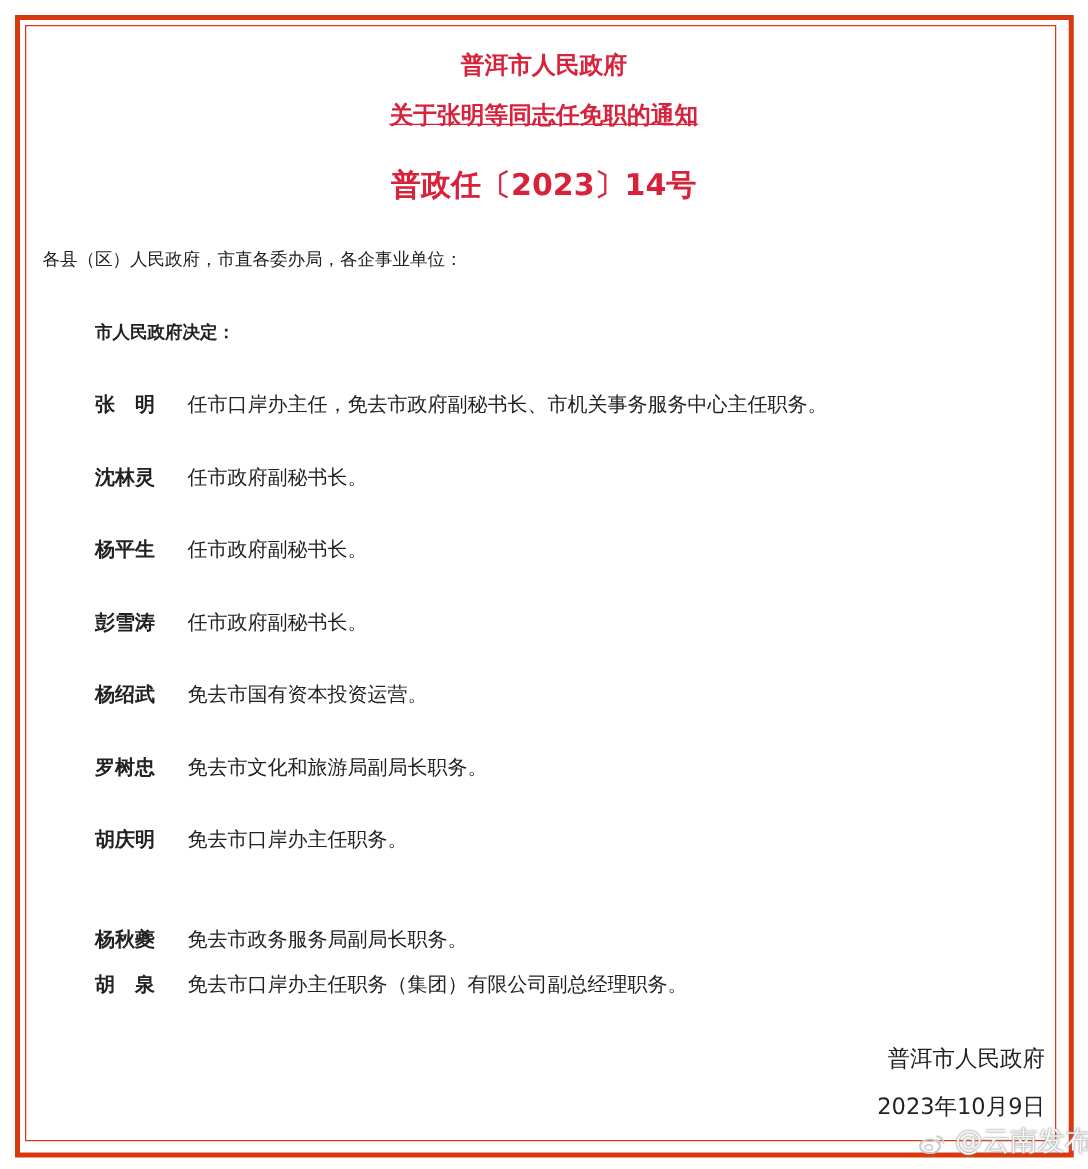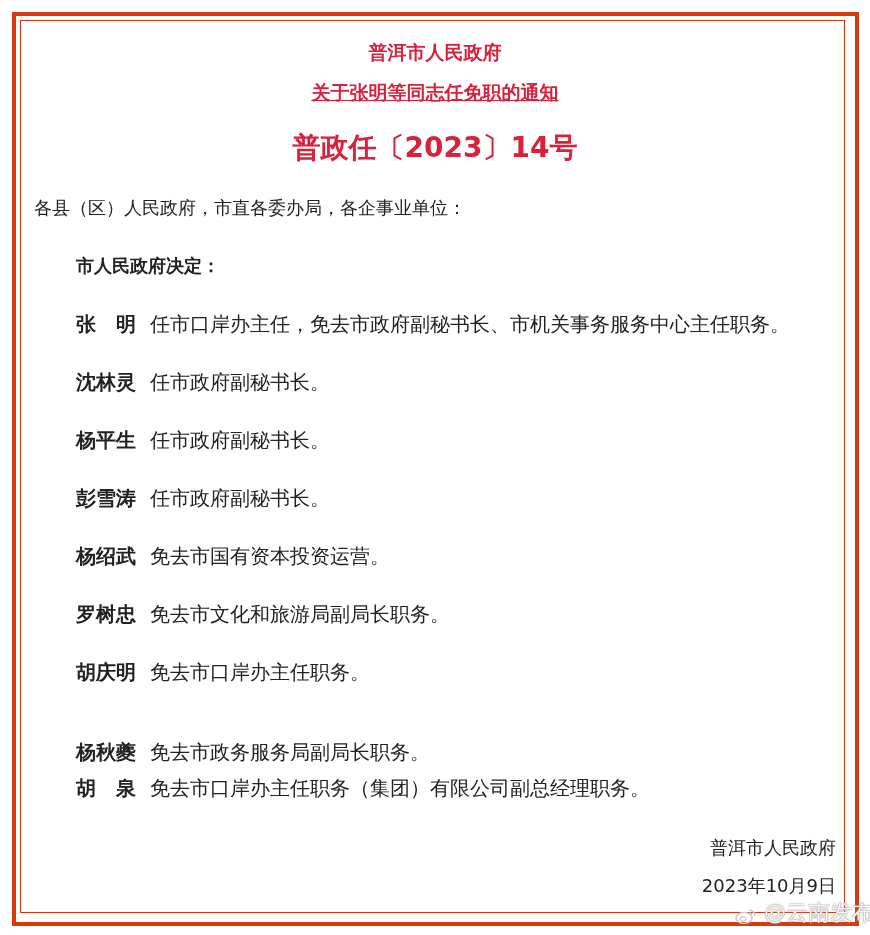--- a/index.html
+++ b/index.html
@@ -6,25 +6,25 @@
   body { width:870px; height:935px; position:relative; overflow:hidden;
          font-family:"DejaVu Sans","Liberation Sans",sans-serif; color:#222; }
   .outer-frame { position:absolute; left:12px; top:12px; width:839px; height:906px;
                  border:4px solid #d9390f; box-sizing:content-box; }
   .inner-frame { position:absolute; left:20px; top:20px; width:823px; height:891px;
                  border:1px solid #d9390f; }
   .title { position:absolute; left:0; width:870px; text-align:center;
            color:#d8213b; font-weight:bold; font-size:19px; line-height:24px; }
   .t1 { top:40px; }
   .t2 { top:80px;text-decoration:underline; }
-  .t3 { top:136px; font-size:28px; }
-  .para { position:absolute; font-size:18px; line-height:24px; white-space:nowrap; }
+  .t3 { top:136px; font-size:24px; }
+  .para { position:absolute; font-size:14px; line-height:24px; white-space:nowrap; }
   .addressee { left:34px; top:196px; }
   .decision { left:76px; top:254px;font-weight:bold; }
-  .row { position:absolute; left:76px; font-size:20px; line-height:24px; white-space:nowrap; }
+  .row { position:absolute; left:76px; font-size:16px; line-height:24px; white-space:nowrap; }
   .row .name { font-weight:bold; display:inline-block; width:66px; color:#222; }
   .row .duty { display:inline-block; margin-left:8px; }
   .sign { position:absolute; right:34px; font-size:18px; line-height:24px; text-align:right; }
   .s1 { top:836px; }
   .s2 { top:874px; }
   .watermark { position:absolute; left:735px; top:898px; font-size:22px; color:rgba(255,255,255,0.92);
                text-shadow:0 0 2px #999, 0 0 1px #777; white-space:nowrap; }
   .wb-icon { display:inline-block; width:22px; height:18px; vertical-align:middle; }
 </style>
 </head>

